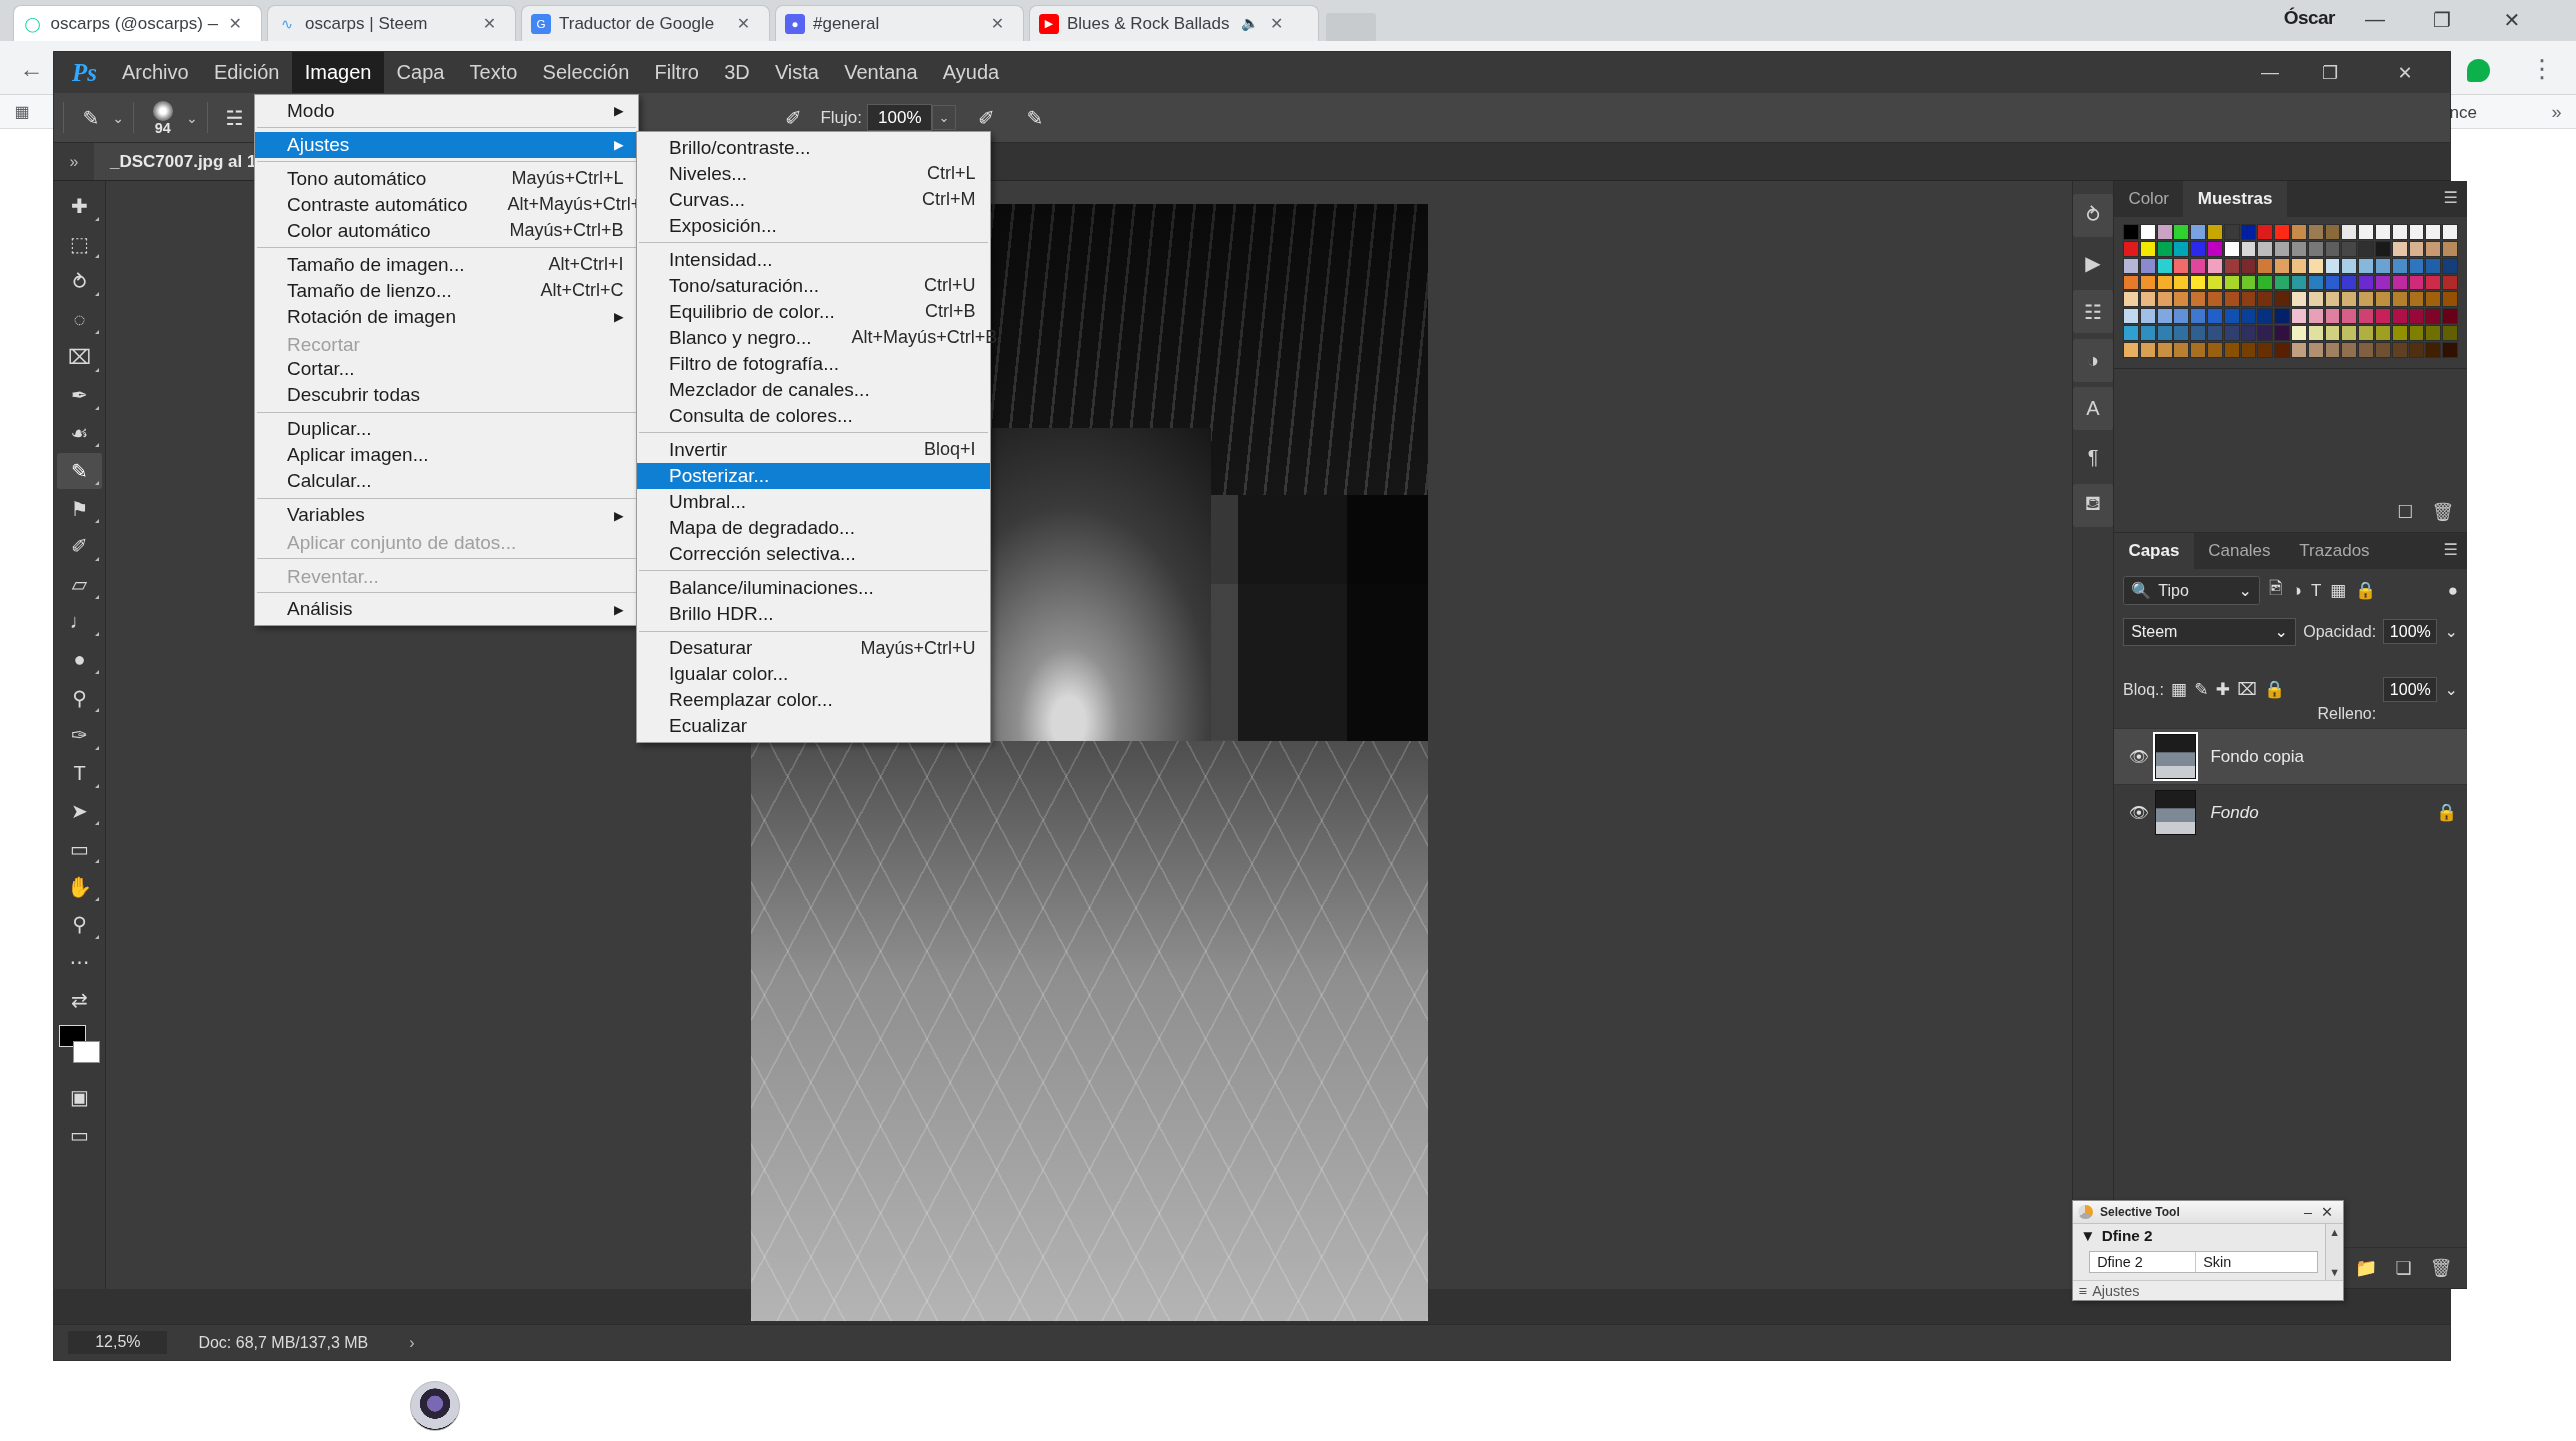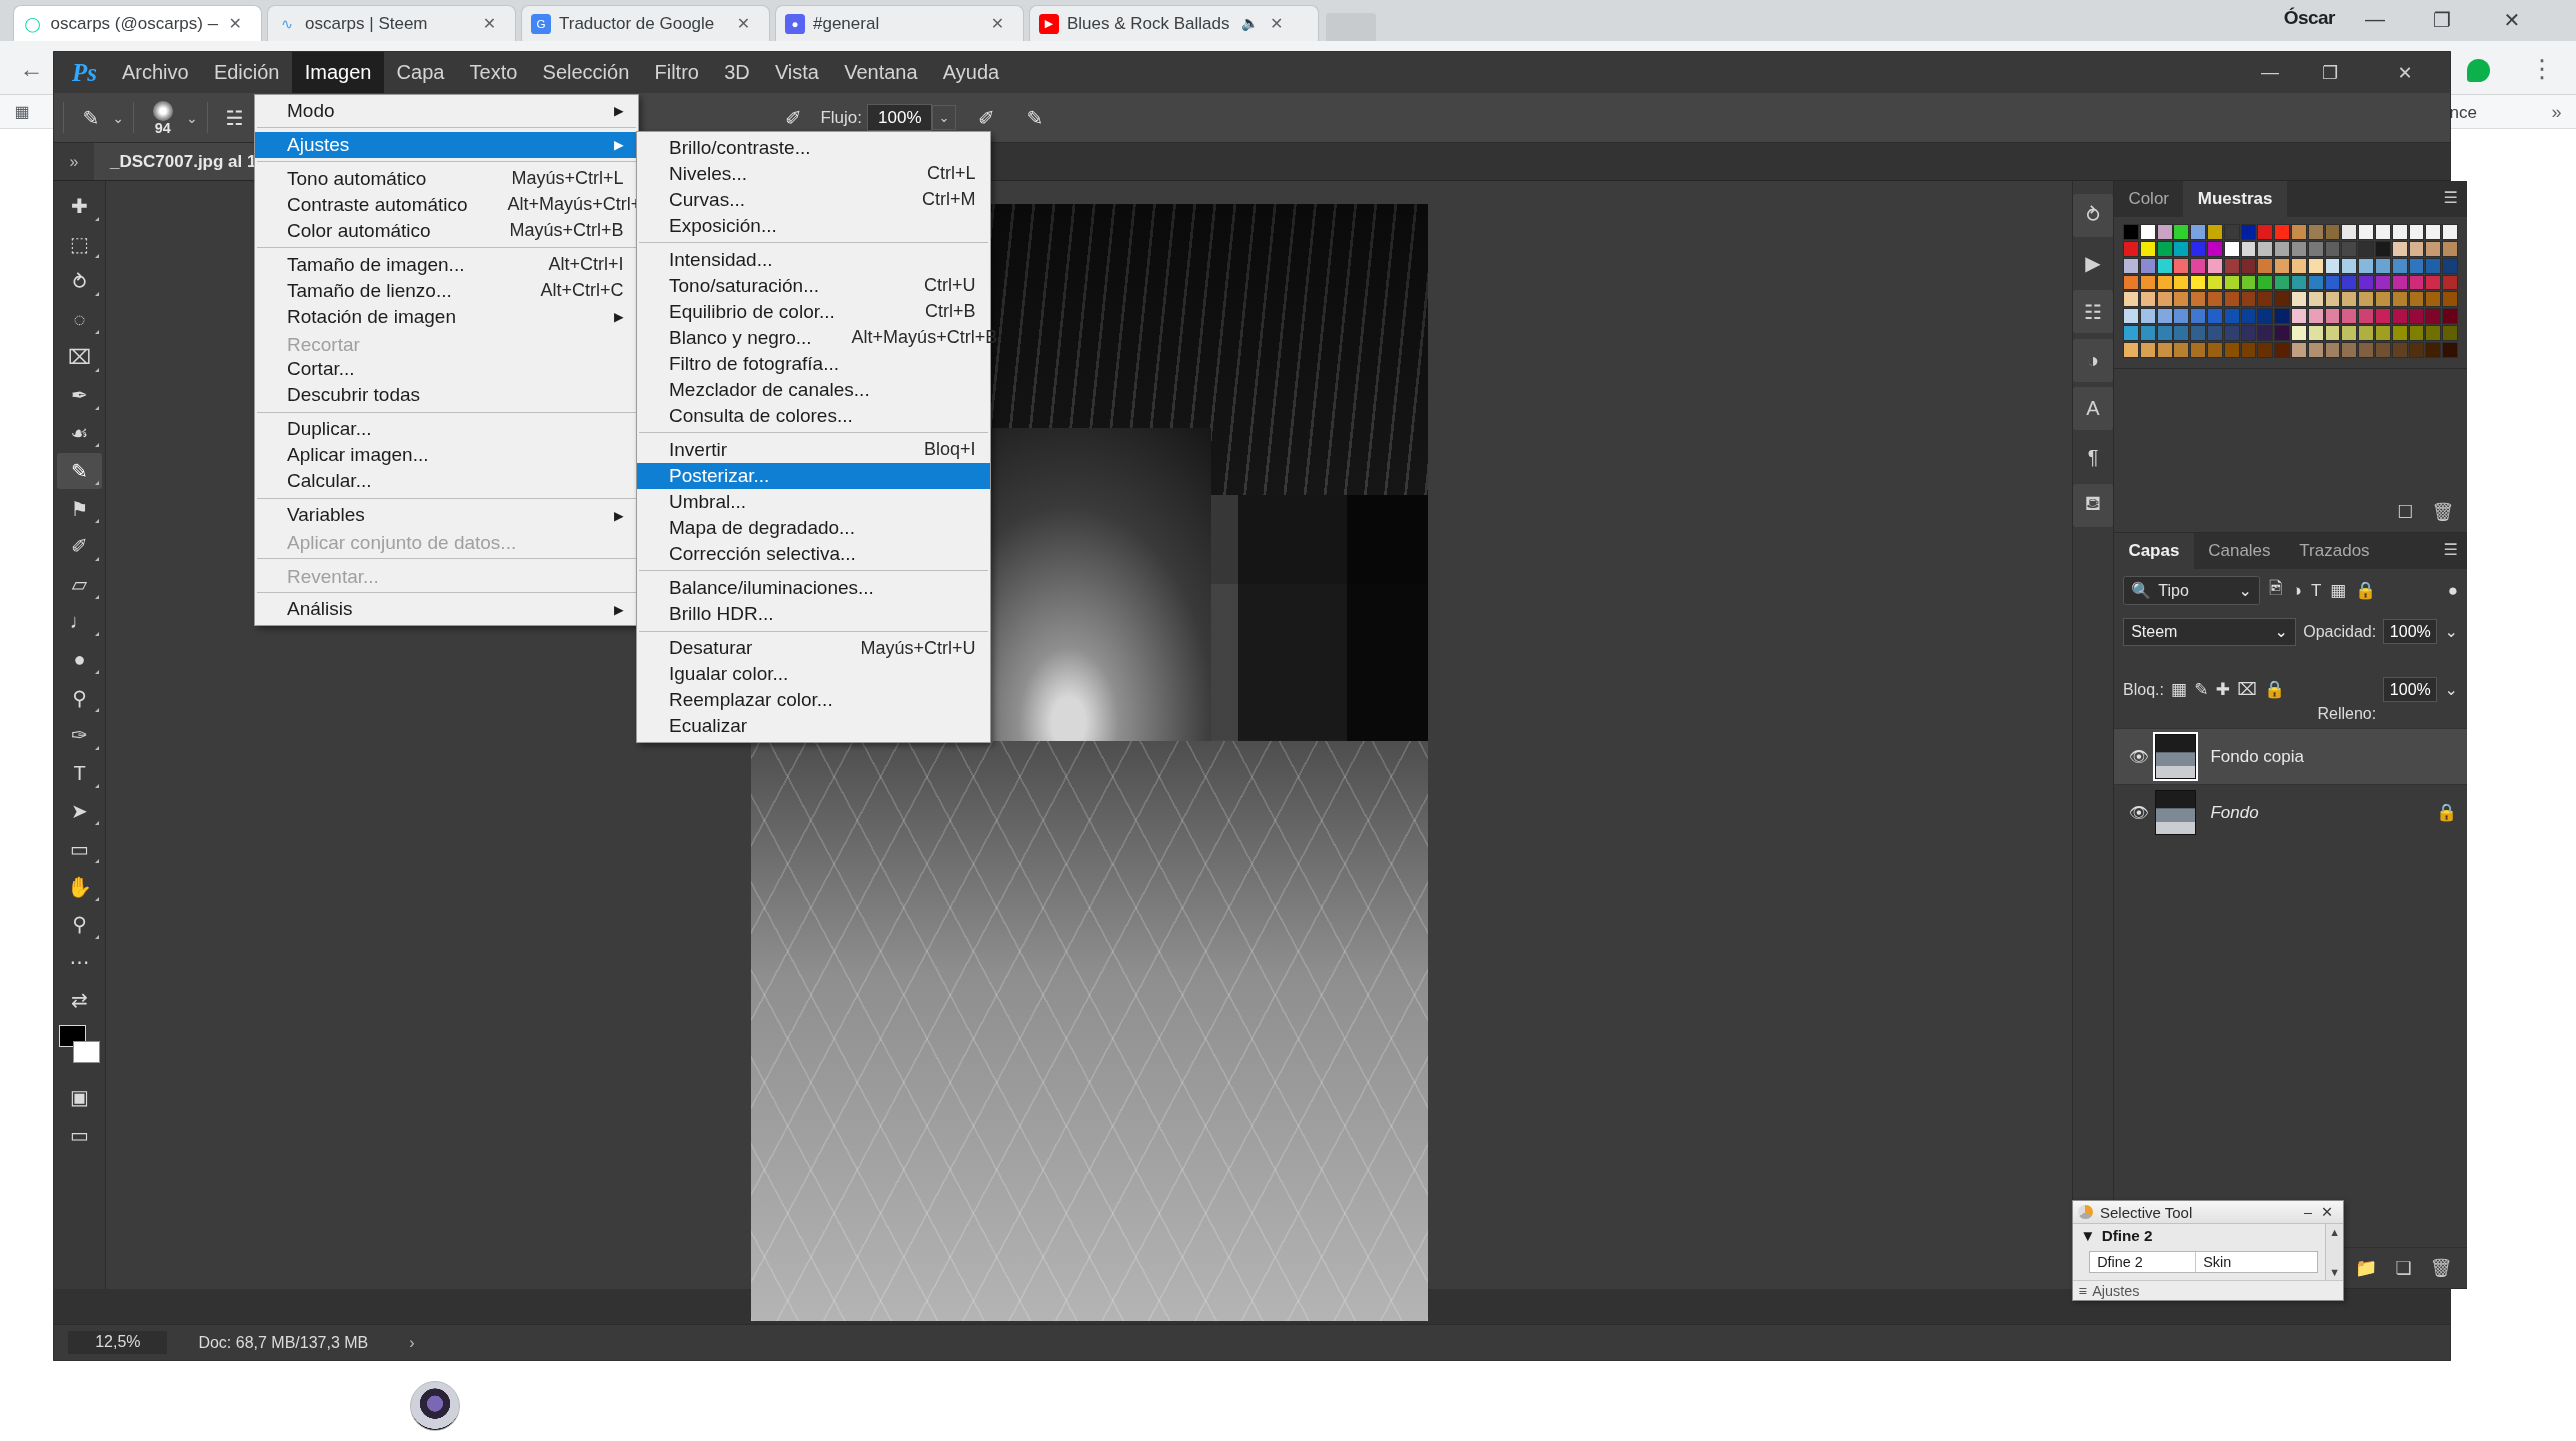--- a/index.html
+++ b/index.html
@@ -348,21 +348,21 @@
     display: flex; flex-direction: column;
   }
   .st-title {
     height: 23.4px; background: linear-gradient(180deg,#f6f6f6,#e2e2e2);
     display: flex; align-items: center; padding: 0 5.4px; border-bottom: 0.9px solid #c2c2c2;
   }
   .st-logo {
     width: 14.4px; height: 14.4px; border-radius: 50%; margin-right: 7.2px;
     background: conic-gradient(#f0a028 0 33%, #aaaaaa 33% 66%, #dddddd 66% 100%);
   }
-  .st-title .ttxt { flex: 1 1 auto; font-size: 15px; color: #2b2b2b; font-weight: 400; }
+  .st-title .ttxt { flex: 1 1 auto; font-size: 12px; color: #2b2b2b; font-weight: 700; }
   .st-title .tbtn { font-size: 14.4px; color: #3b3b3b; padding: 0 4.5px; }
   .st-section {
     display: flex; align-items: center; padding: 2.7px 7.2px; font-size: 15.3px;
     font-weight: 700; color: #1a1a1a; gap: 6.3px;
   }
   .st-body { flex: 1 1 auto; display: flex; }
   .st-list { flex: 1 1 auto; }
   .st-rowhdr {
     display: flex; margin: 3.6px 7.2px 0 16px; border: 0.9px solid #b5b5b5; background: #fff;
     font-size: 14.4px;

